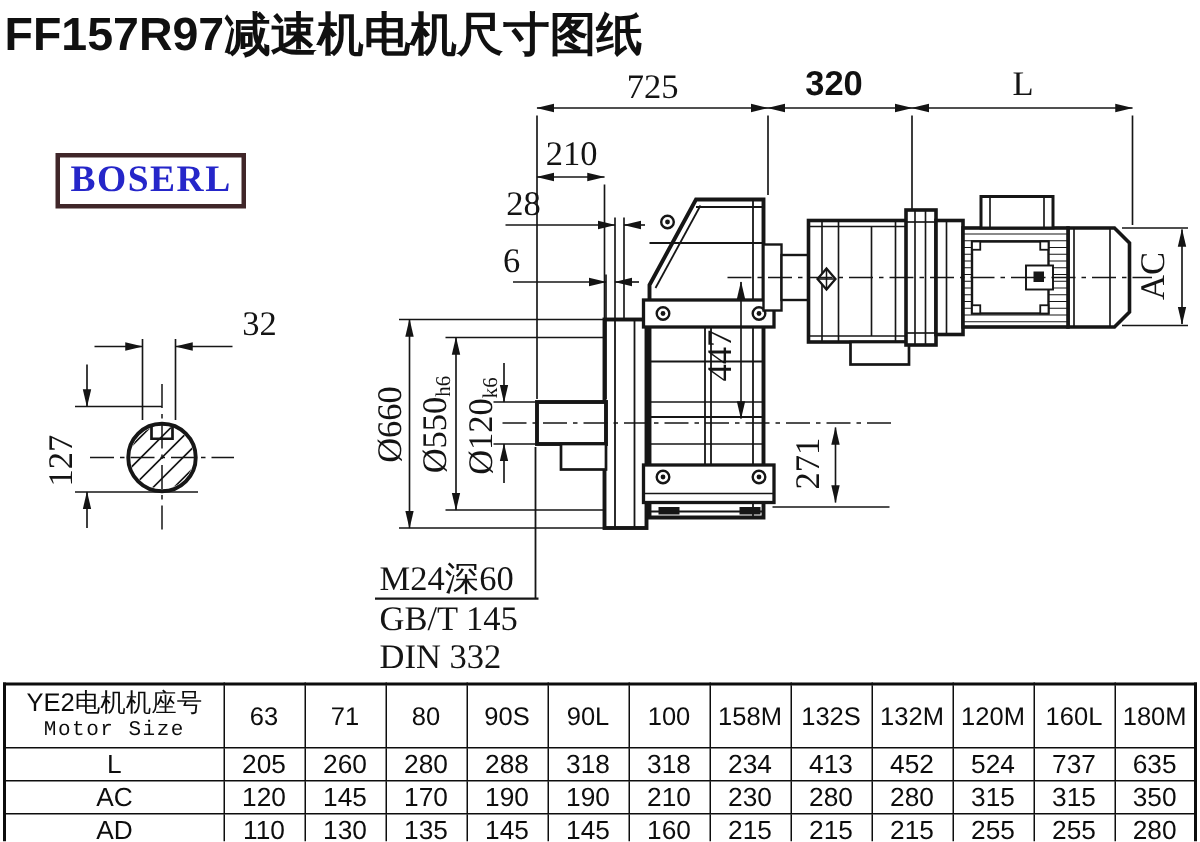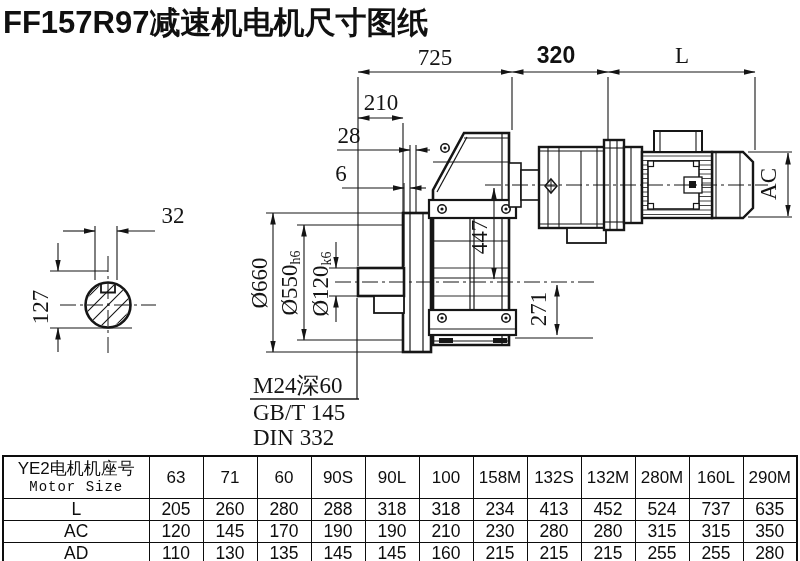--- a/index.html
+++ b/index.html
@@ -23,20 +23,21 @@
      font-size:17.5px;padding:0;height:21px;overflow:hidden;white-space:nowrap;margin-left:19px;}
   td.hdr{height:41px;font-size:17px;line-height:19px;}
   td .en{font-family:"Liberation Mono",monospace;font-size:14px;letter-spacing:1px;}
 </style>
 </head>
 <body>
 
 <div id="stage">
 
   <div class="title">FF157R97减速机电机尺寸图纸</div>
+  <div class="logo">BOSERL</div>
 
   <svg width="800" height="455" viewBox="0 0 800 455">
     <defs>
       <marker id="arw" viewBox="0 0 12 8" refX="11.5" refY="4" markerWidth="12" markerHeight="8" orient="auto-start-reverse" markerUnits="userSpaceOnUse">
         <path d="M12,4 L0,1.2 L0,6.8 z" fill="#141414"></path>
       </marker>
       <clipPath id="shaftclip">
           <circle cx="108" cy="305" r="21"></circle>
         </clipPath>
     </defs>
@@ -213,30 +214,30 @@
           <col>
       </colgroup>
       <tbody id="tbody">
           <tr>
             <td class="hdr">
               <div>YE2电机机座号</div>
               <div class="en">Motor Size</div>
             </td>
             <td class="hdr">63</td>
             <td class="hdr">71</td>
-            <td class="hdr">60</td>
+            <td class="hdr">80</td>
             <td class="hdr">90S</td>
             <td class="hdr">90L</td>
             <td class="hdr">100</td>
             <td class="hdr">158M</td>
             <td class="hdr">132S</td>
             <td class="hdr">132M</td>
-            <td class="hdr">280M</td>
+            <td class="hdr">120M</td>
             <td class="hdr">160L</td>
-            <td class="hdr">290M</td>
+            <td class="hdr">180M</td>
           </tr>
           <tr>
             <td>L</td>
             <td>205</td>
             <td>260</td>
             <td>280</td>
             <td>288</td>
             <td>318</td>
             <td>318</td>
             <td>234</td>

